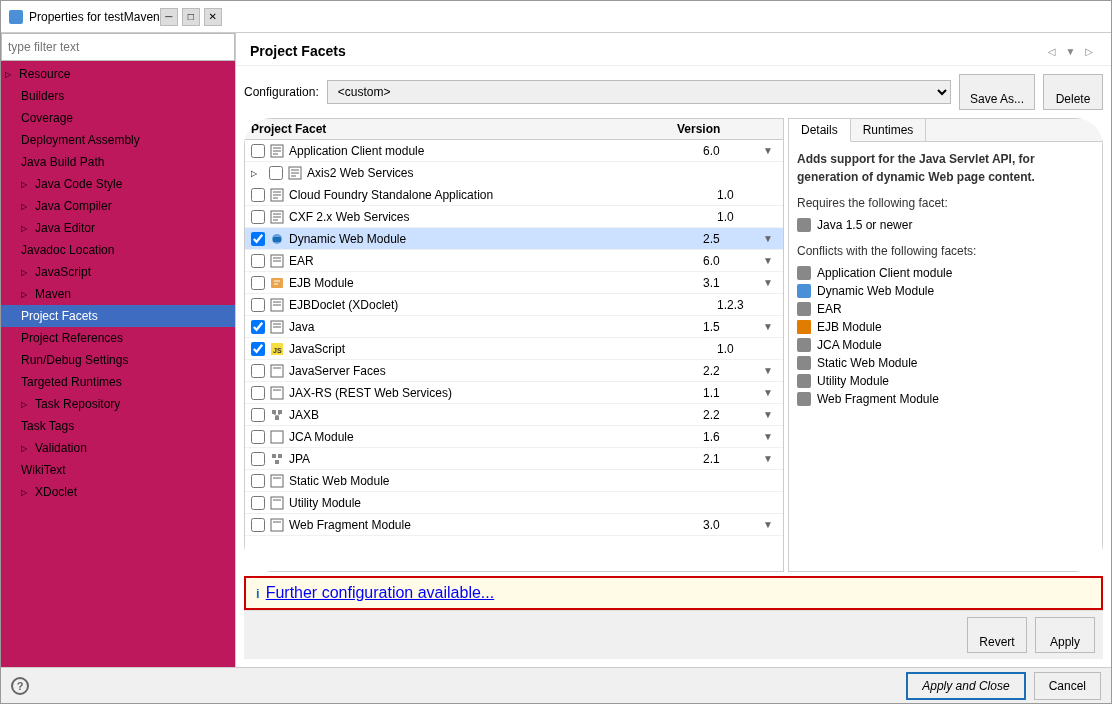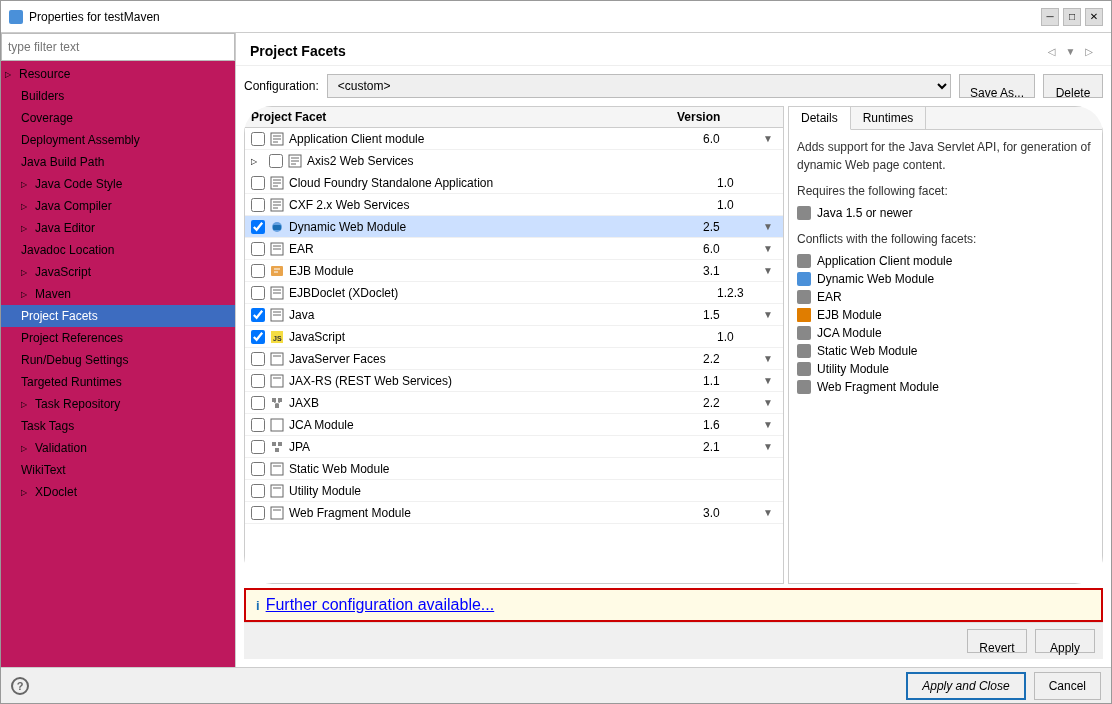--- a/index.html
+++ b/index.html
@@ -13,21 +13,20 @@
       display: flex;
       flex-direction: column;
       box-shadow: 2px 2px 8px rgba(0,0,0,0.3);
     }
 
     .title-bar {
       background: #fff;
       padding: 6px 8px;
       display: flex;
       align-items: center;
-      justify-content: space-between;
       border-bottom: 1px solid #ccc;
       height: 32px;
     }
 
     .title-bar-left {
       display: flex;
       align-items: center;
       gap: 6px;
     }
 
@@ -153,21 +152,21 @@
 
     .config-select {
       flex: 1;
       padding: 3px 6px;
       border: 1px solid #bbb;
       font-size: 12px;
       height: 24px;
     }
 
     .btn {
-      padding: 11px 10px;
+      padding: 17px 10px;
       border: 1px solid #bbb;
       background: #f0f0f0;
       cursor: pointer;
       font-size: 12px;
       height: 24px;
       min-width: 60px;
     }
 
     .split-panel {
       display: flex;
@@ -286,20 +285,21 @@
       background: #5b9bd5;
       border-radius: 2px;
       flex-shrink: 0;
     }
 
     .details-description {
       font-size: 12px;
       margin-bottom: 10px;
       line-height: 1.5;
       color: #333;
+      font-weight: bold;
     }
 
     .details-section-title {
       font-size: 12px;
       font-weight: normal;
       margin-bottom: 6px;
       color: #333;
     }
 
     .details-list-item {

